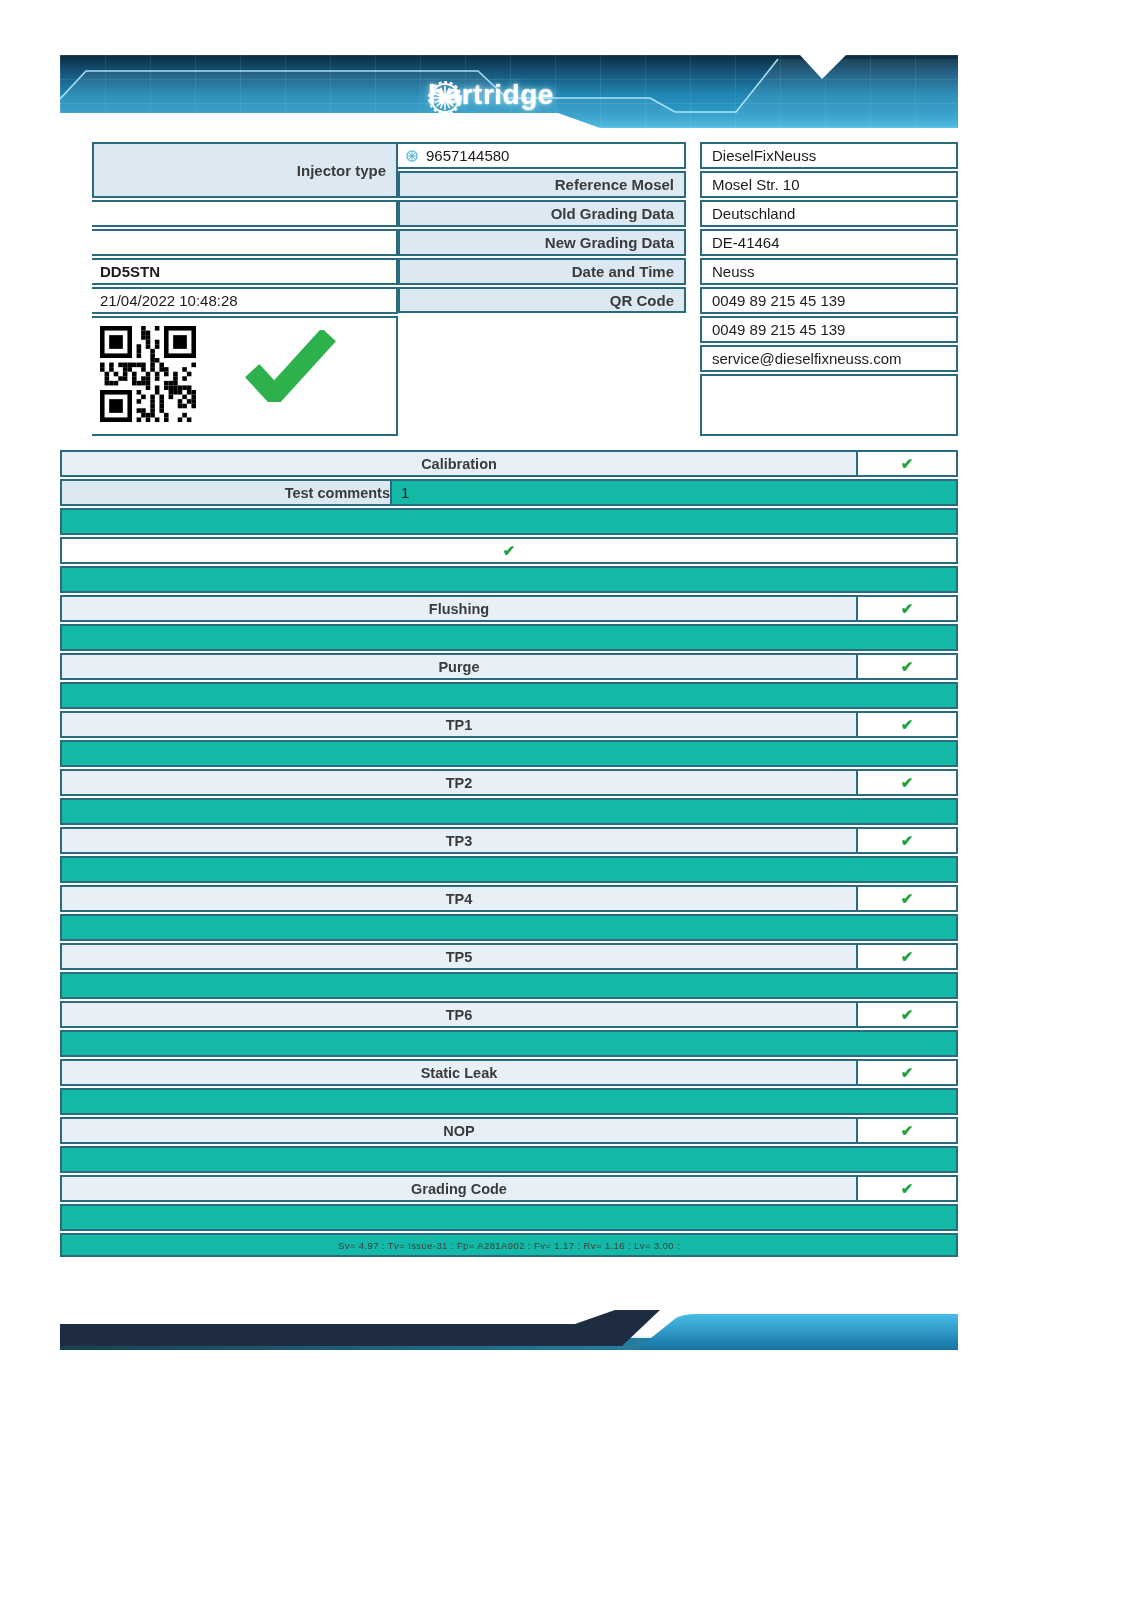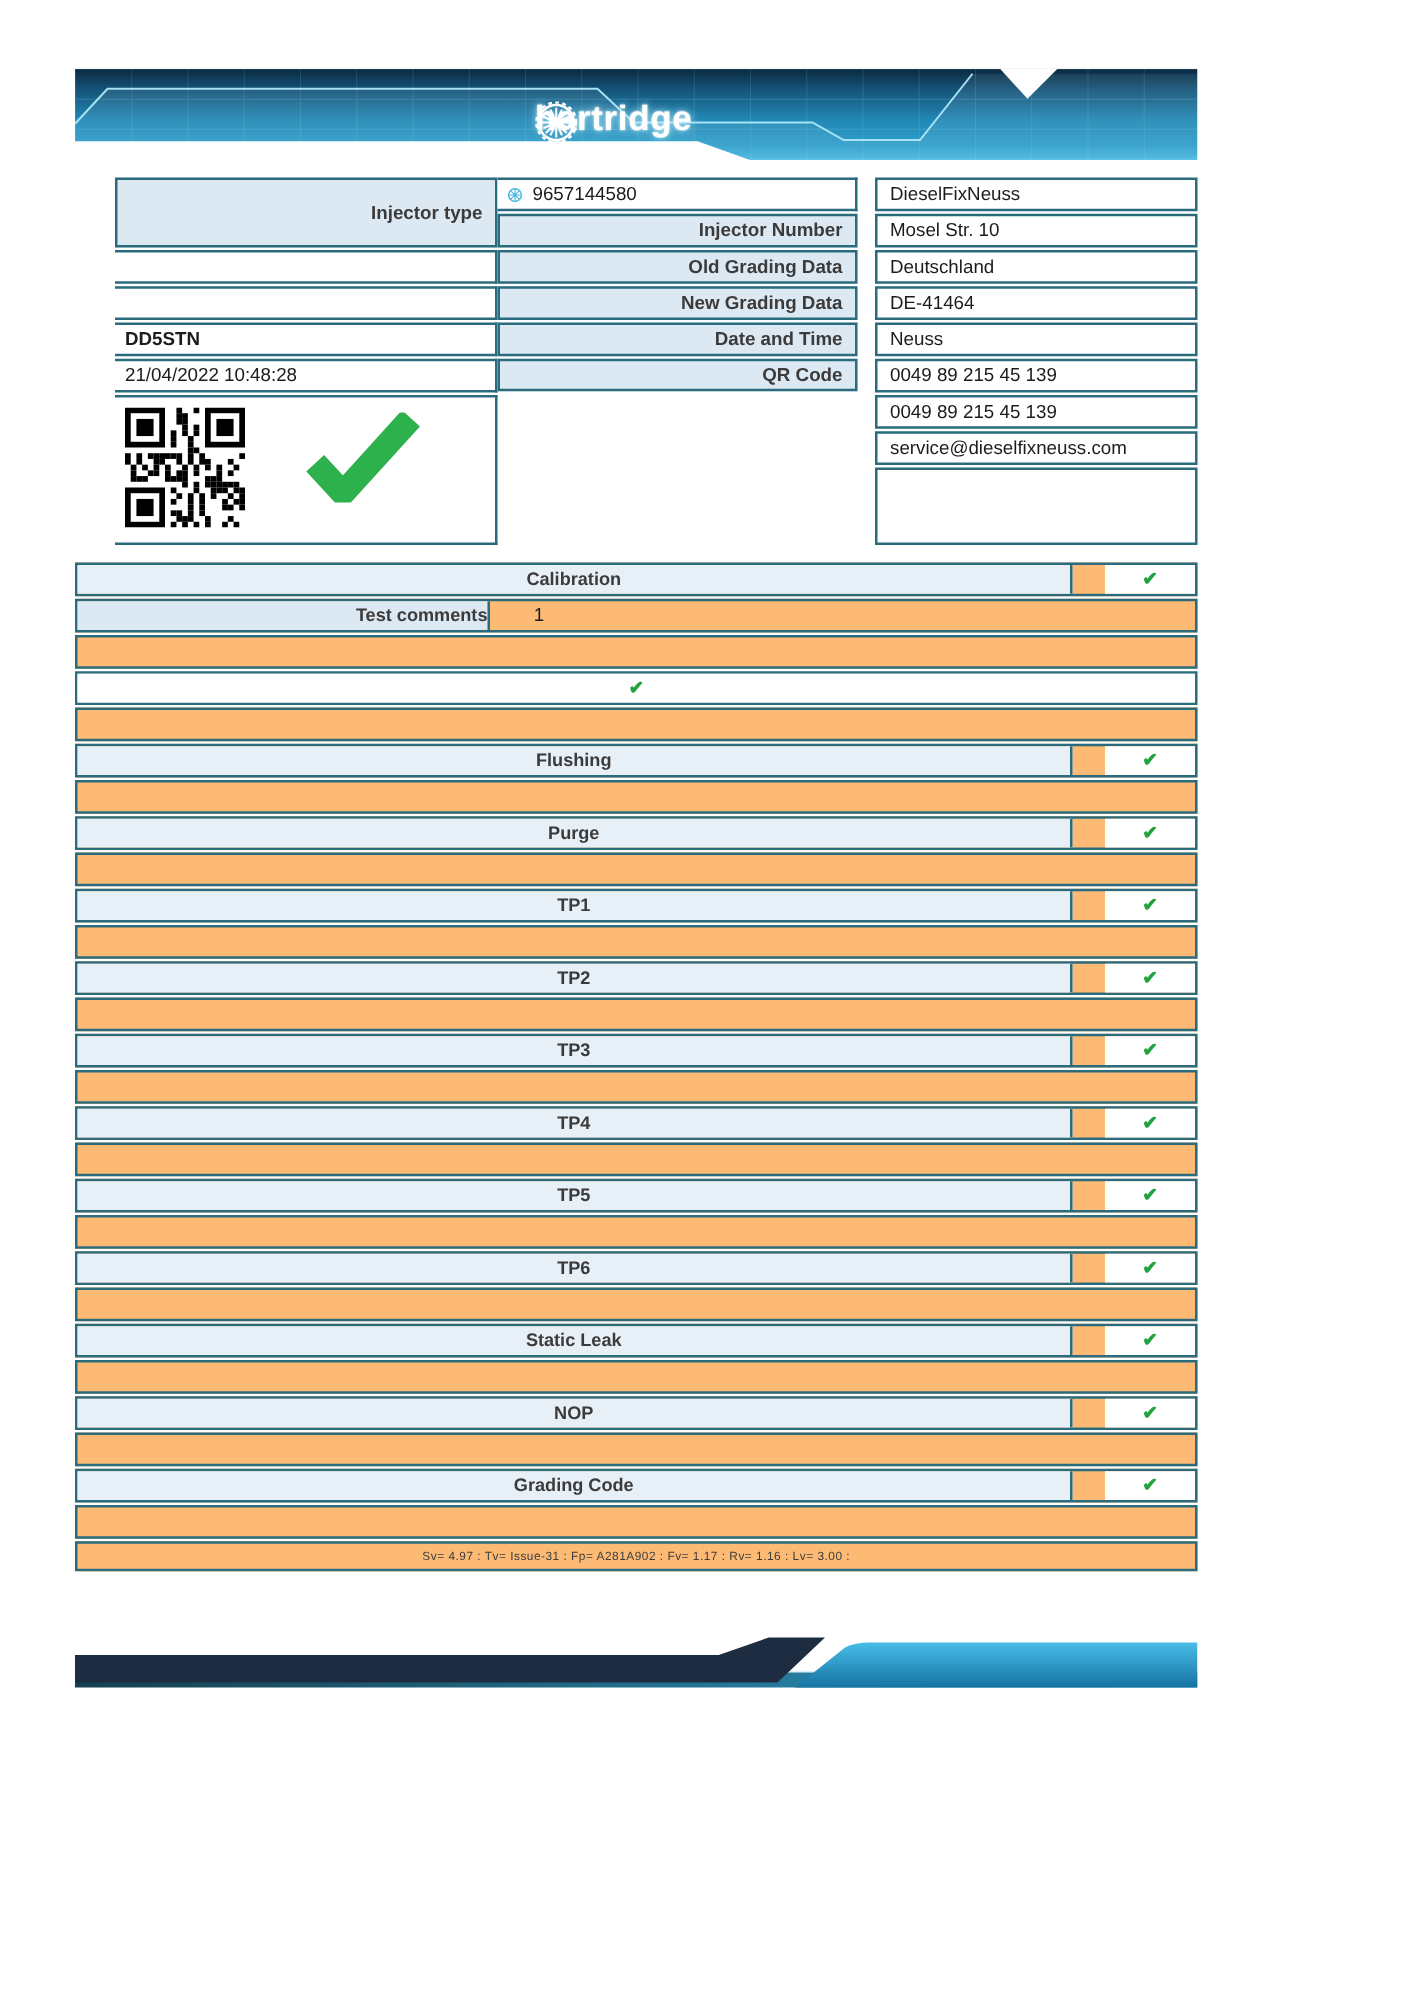--- a/index.html
+++ b/index.html
@@ -29,21 +29,21 @@
   .val.qrcell{align-items:flex-start;padding-top:8px;}
   .bold{font-weight:bold;}
   .part-icon{margin-right:8px;flex:0 0 auto;display:flex;}
   .bigcheck{margin-left:46px;margin-top:4px;}
   .iright{margin-left:14px;display:flex;flex-direction:column;gap:2px;width:290px;}
   .rcell{box-sizing:border-box;height:27px;border:2px solid #2a6c7e;background:#fff;display:flex;align-items:center;padding-left:10px;font-size:15px;color:#1c1c1c;}
   .rspacer{height:62px;}
 
   
   .tests{margin-top:14px;}
-  .trow{box-sizing:border-box;height:27px;border:2px solid #2a6c7e;background:#fdba74;margin-bottom:2px;display:flex;align-items:stretch;gap:26px;}
+  .trow{box-sizing:border-box;height:27px;border:2px solid #2a6c7e;background:#14b8a6;margin-bottom:2px;display:flex;align-items:stretch;}
   .sect-title{width:796px;background:#e7eff7;border-right:2px solid #2a6c7e;display:flex;align-items:center;justify-content:center;font-weight:bold;font-size:14.5px;color:#3b3b3b;box-sizing:border-box;}
   .sect-check{flex:1;display:flex;align-items:center;justify-content:center;background:#fff;}
   .check{color:#23a33f;font-size:15px;font-weight:bold;line-height:1;}
   .c-label{width:330px;background:#dce9f3;border-right:2px solid #2a6c7e;display:flex;align-items:center;justify-content:flex-end;font-weight:bold;font-size:14.5px;color:#3b3b3b;box-sizing:border-box;}
   .c-value{flex:1;display:flex;align-items:center;padding-left:9px;font-size:15px;color:#1c1c1c;}
   .trow.version{height:24px;display:flex;align-items:center;justify-content:center;font-size:9.5px;color:#3d3d3d;letter-spacing:.4px;margin-bottom:0;}
 
   
   .footer{position:relative;height:48px;margin-top:52px;}
   .footer svg{position:absolute;inset:0;display:block;}
@@ -105,21 +105,21 @@
               <line x1="20" y1="4" x2="20" y2="36"></line>
                 <line x1="4" y1="20" x2="36" y2="20"></line>
               <line x1="9" y1="9" x2="31" y2="31"></line>
                 <line x1="31" y1="9" x2="9" y2="31"></line>
             </g>
             <circle cx="20" cy="20" r="5" fill="#4fb9dd"></circle>
           </svg>
         </span>
         <span>9657144580</span>
       </div>
-      <div class="cell lab">Injector Number</div>
+      <div class="cell lab">Reference Mosel</div>
       <div class="cell val"></div>
       <div class="cell lab">Old Grading Data</div>
       <div class="cell val"></div>
       <div class="cell lab">New Grading Data</div>
       <div class="cell val bold">DD5STN</div>
       <div class="cell lab">Date and Time</div>
       <div class="cell val">21/04/2022 10:48:28</div>
       <div class="cell lab" style="height:26px;align-self:start;">QR Code</div>
       <div class="cell val qrcell">
         <svg id="qr-svg" width="96" height="96" viewBox="0 0 21 21" aria-hidden="true">

